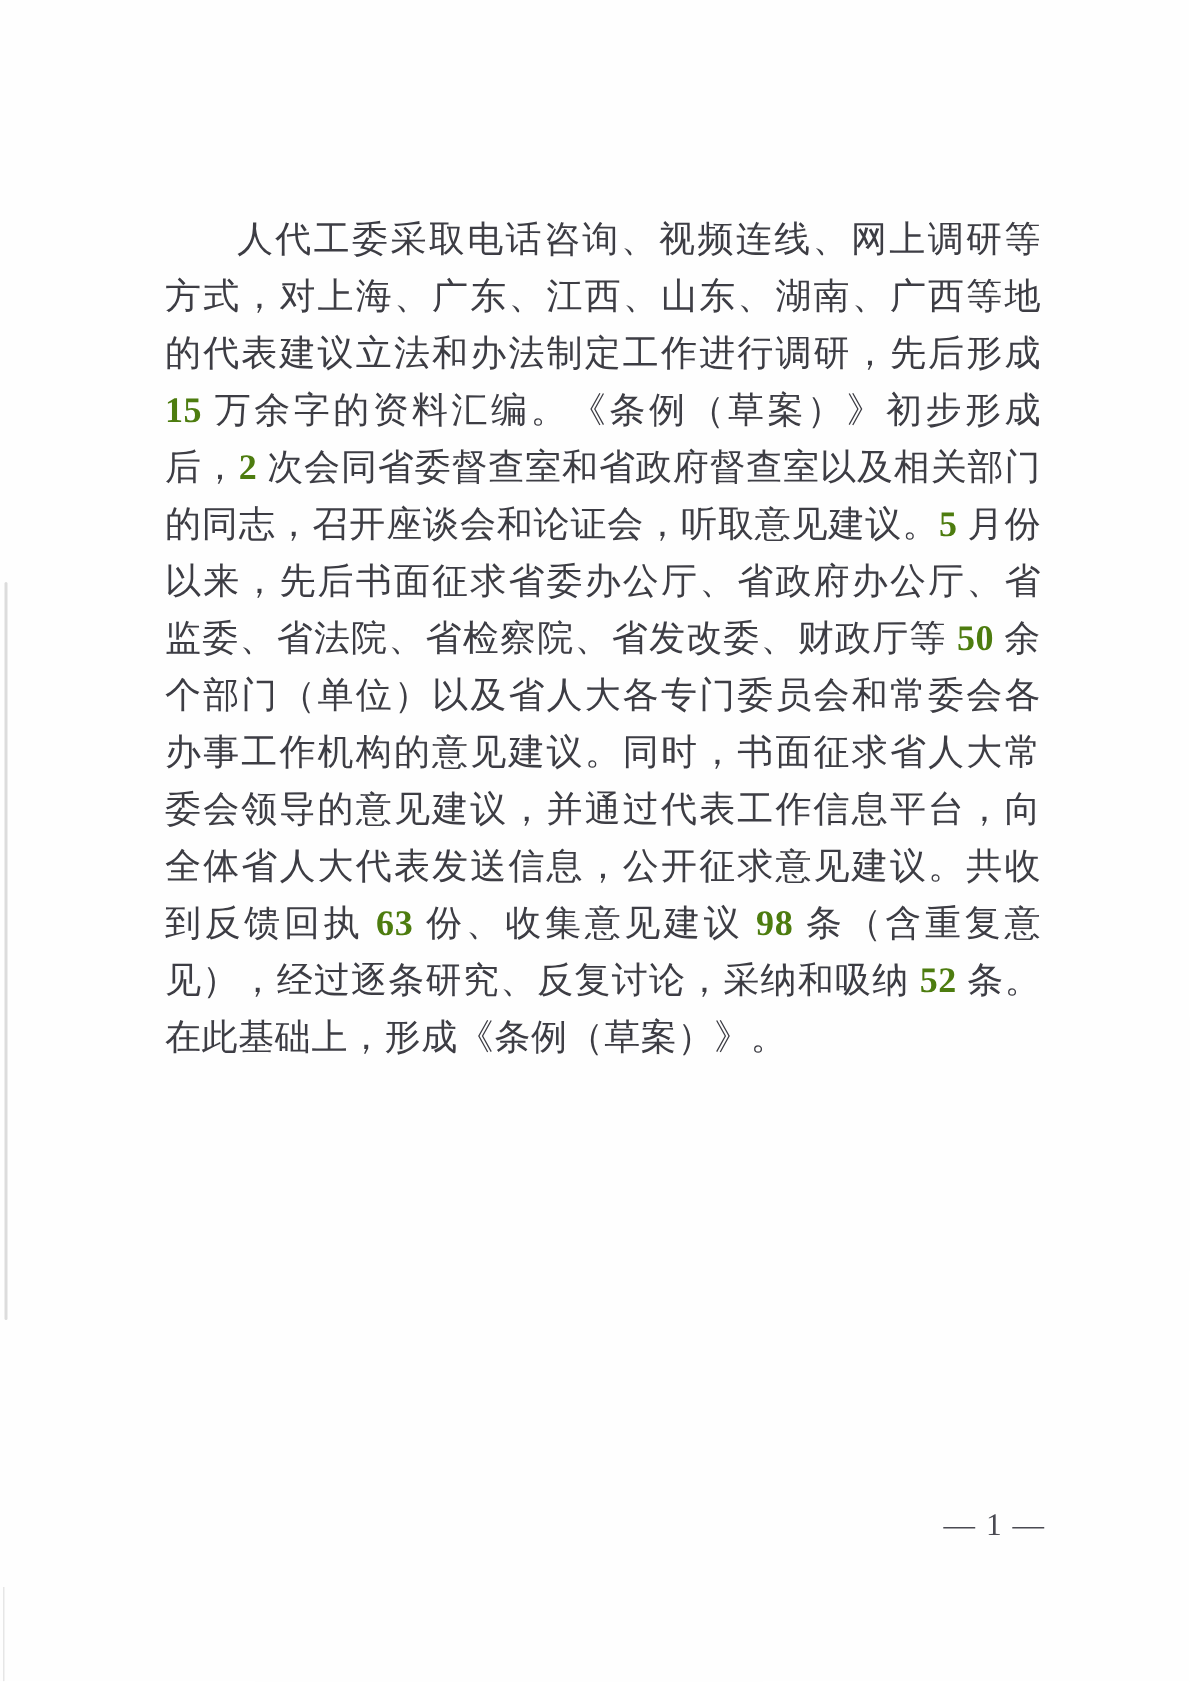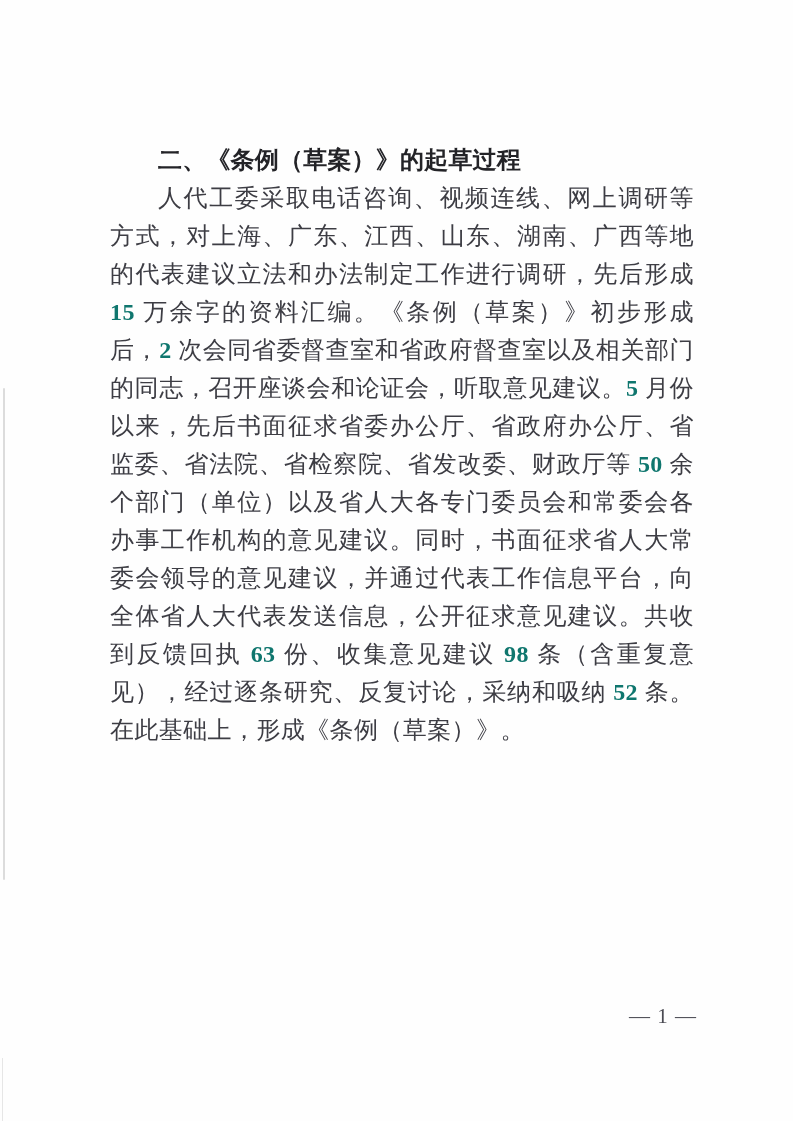--- a/index.html
+++ b/index.html
@@ -50,38 +50,37 @@
     text-indent: 2em;
   }
   .para.heading {
     font-family: "Liberation Sans", "DejaVu Sans", sans-serif;
     font-weight: bold;
     color: #232327;
     letter-spacing: 0.2px;
   }
   .num {
     font-weight: bold;
-    color: #0f766e;
+    color: #4d7c0f;
   }
   .page-number {
     position: absolute;
     top: 1002px;
     right: 96px;
     font-size: 21px;
     line-height: 28px;
     color: #4a4a52;
     letter-spacing: 1px;
   }
 </style>
 </head>
 <body>
 
 <div class="page">
   <div class="scan-edge"></div>
   <div class="scan-edge-bottom"></div>
 
   <div class="text-block">
-      <div class="para heading indent"><span>二、《条例（草案）》的起草过程</span></div>
       <div class="para indent"><span>人代工委采取电话咨询、视频连线、网上调研等方式，对上海、广东、江西、山东、湖南、广西等地的代表建议立法和办法制定工作进行调研，先后形成 </span><span class="num">15</span><span> 万余字的资料汇编。《条例（草案）》初步形成后，</span><span class="num">2</span><span> 次会同省委督查室和省政府督查室以及相关部门的同志，召开座谈会和论证会，听取意见建议。</span><span class="num">5</span><span> 月份以来，先后书面征求省委办公厅、省政府办公厅、省监委、省法院、省检察院、省发改委、财政厅等 </span><span class="num">50</span><span> 余个部门（单位）以及省人大各专门委员会和常委会各办事工作机构的意见建议。同时，书面征求省人大常委会领导的意见建议，并通过代表工作信息平台，向全体省人大代表发送信息，公开征求意见建议。共收到反馈回执 </span><span class="num">63</span><span> 份、收集意见建议 </span><span class="num">98</span><span> 条（含重复意见），经过逐条研究、反复讨论，采纳和吸纳 </span><span class="num">52</span><span> 条。在此基础上，形成《条例（草案）》。</span></div>
     </div>
 
   <div class="page-number">— 1 —</div>
 </div>
 
 </body></html>

